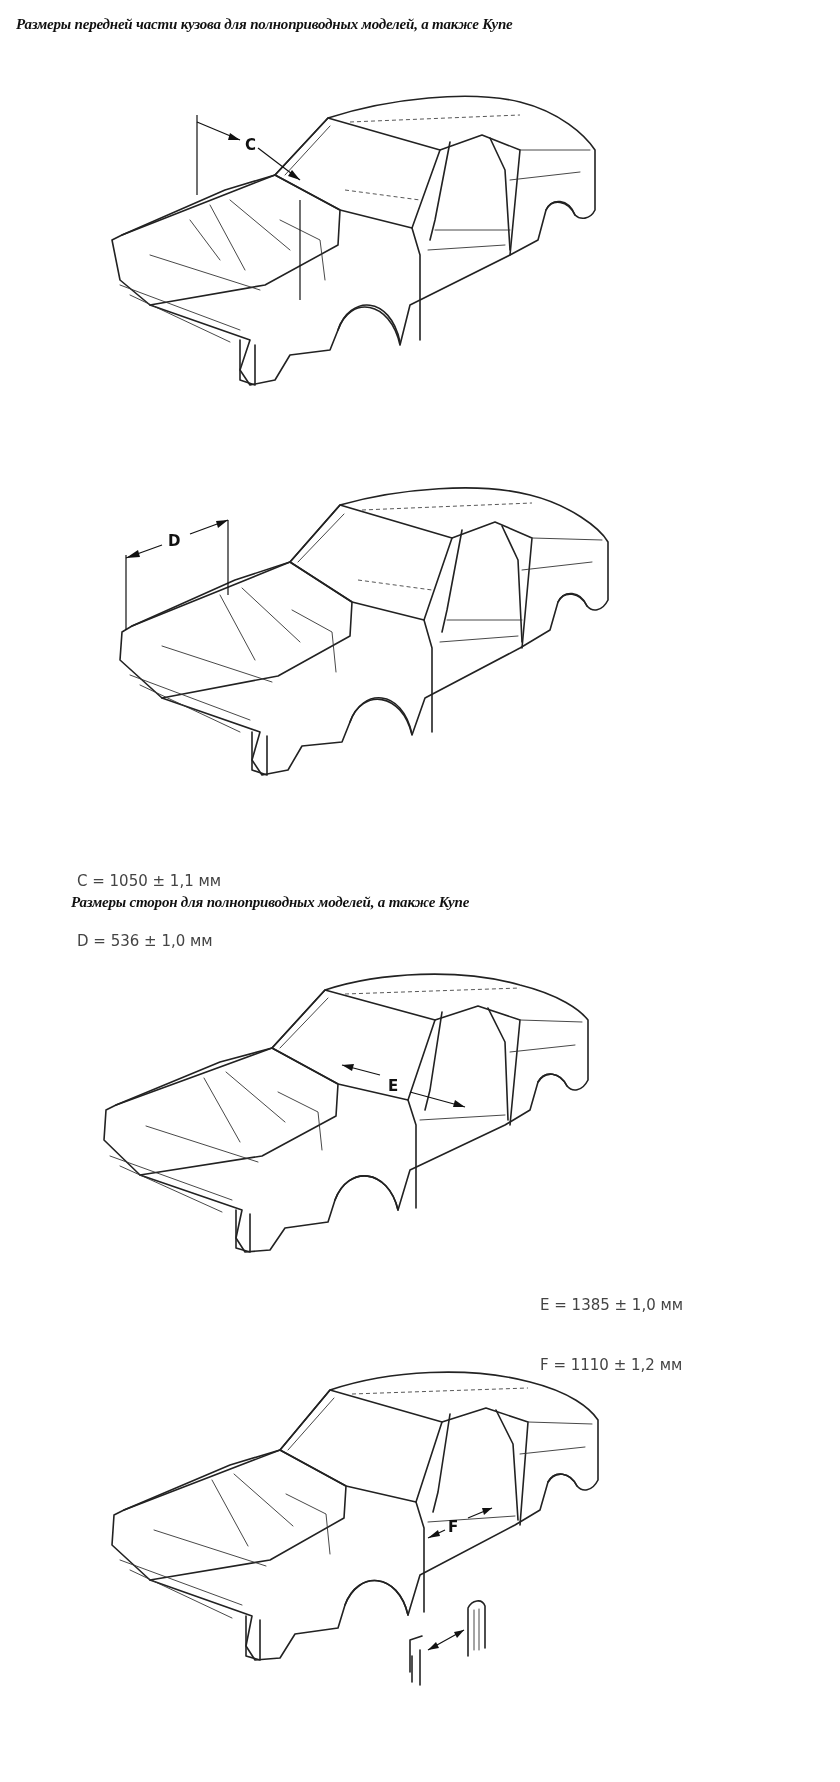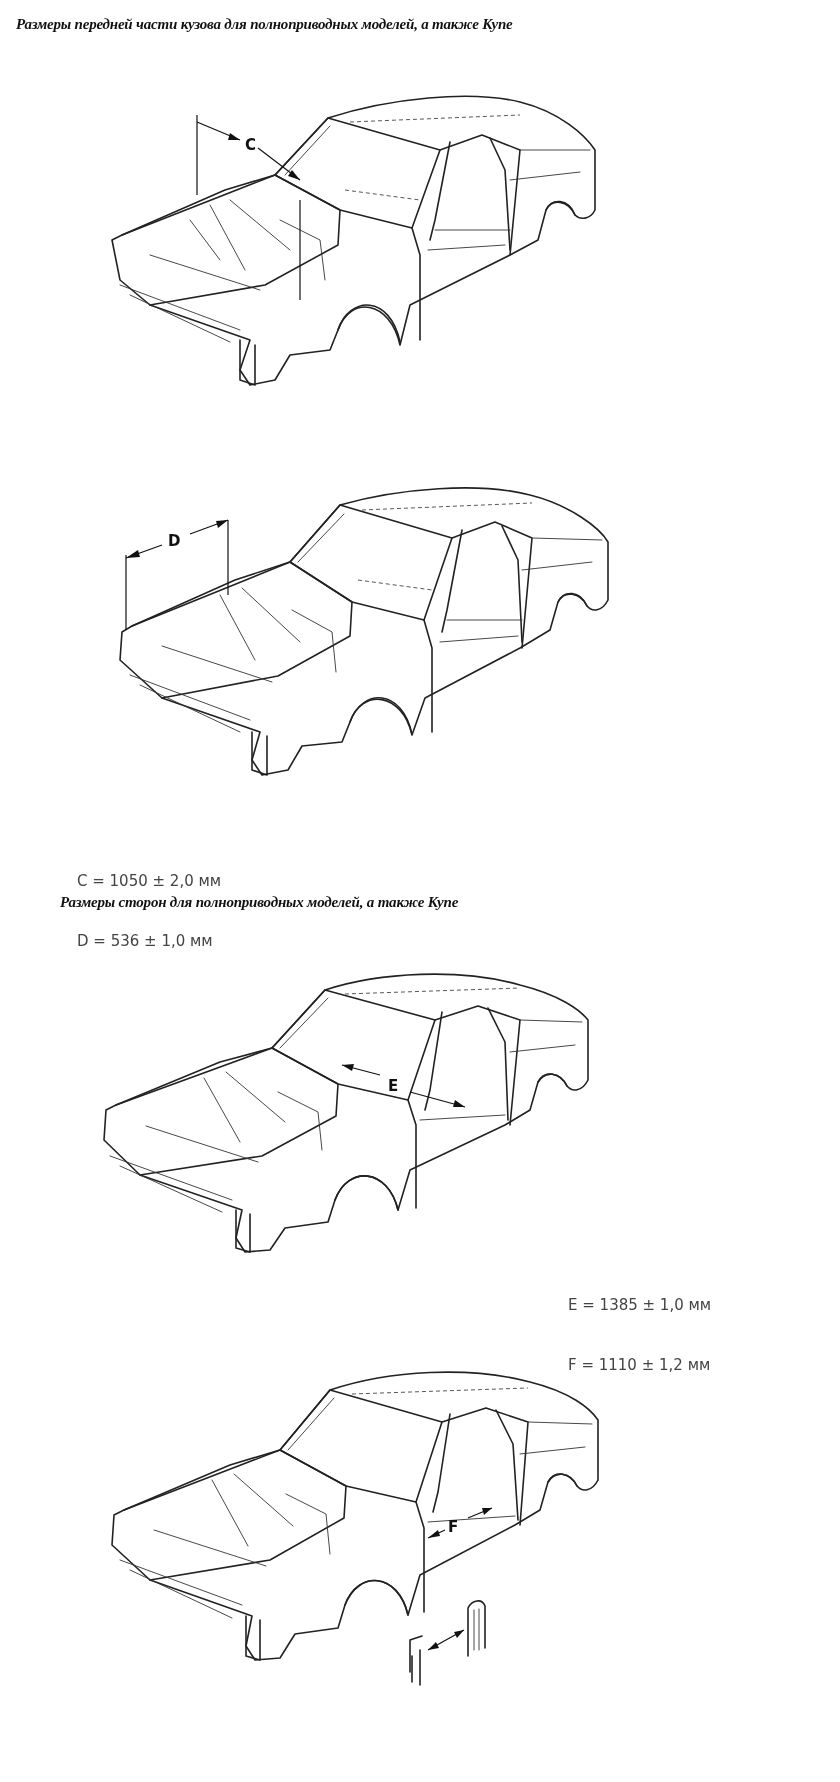--- a/index.html
+++ b/index.html
@@ -92,25 +92,25 @@
     <line class="arrow" x1="128" y1="50" x2="128" y2="125"></line>
     <line class="arrow" x1="26" y1="88" x2="62" y2="75"></line>
     <polygon points="26,88 38,80 40,87" fill="#111"></polygon>
     <line class="arrow" x1="90" y1="64" x2="128" y2="50"></line>
     <polygon points="128,50 116,51 118,58" fill="#111"></polygon>
     <text class="dim-label" x="68" y="76">D</text>
   </svg>
 </div>
 
 <div class="dims" style="left:77px; top:831px;">
-  <div>C = 1050 ± 2,0 мм</div>
+  <div>C = 1050 ± 1,1 мм</div>
   <div>D = 536 ± 1,0 мм</div>
 </div>
 
-<div class="heading" style="left:60px; top:894px;">Размеры сторон для полноприводных моделей, а также Купе</div>
+<div class="heading" style="left:71px; top:894px;">Размеры сторон для полноприводных моделей, а также Купе</div>
 
 <div class="fig" style="left:80px; top:960px; width:560px; height:300px;">
   <svg viewBox="0 0 560 300">
     <path class="ln" d="M245,30 C300,12 380,8 440,25 C480,35 500,50 508,60 L508,120 C502,132 492,132 487,126 C480,112 465,110 458,122 L450,150 L425,165 L330,210 L318,250 C308,208 268,205 255,240 L248,262 L205,268 L190,290 L165,292 L156,278 L162,250 L60,215 L24,180 L26,150 L36,145 L140,102 L192,88 L245,30 Z"></path>
     <path class="ln" d="M192,88 L245,30 L355,60 L328,140 L258,124 Z"></path>
     <path class="thin" d="M200,88 L248,38"></path>
     <path class="ln" d="M355,60 L398,46 L440,60 L430,165"></path>
     <path class="ln" d="M328,140 L336,165 L336,248"></path>
     <path class="ln" d="M362,52 L350,130 L345,150"></path>
     <path class="ln" d="M408,48 L425,82 L428,160"></path>
@@ -130,21 +130,21 @@
     <path class="ln" d="M156,250 L156,288 L170,292 L170,254"></path>
 
     <line class="arrow" x1="262" y1="105" x2="300" y2="115"></line>
     <polygon points="262,105 274,104 272,111" fill="#111"></polygon>
     <line class="arrow" x1="330" y1="132" x2="385" y2="147"></line>
     <polygon points="385,147 373,147 375,140" fill="#111"></polygon>
     <text class="dim-label" x="308" y="131">E</text>
   </svg>
 </div>
 
-<div class="dims" style="left:568px; top:1255px;">
+<div class="dims" style="left:540px; top:1255px;">
   <div>E = 1385 ± 1,0 мм</div>
   <div>F = 1110 ± 1,2 мм</div>
 </div>
 
 <div class="fig" style="left:90px; top:1360px; width:560px; height:330px;">
   <svg viewBox="0 0 560 330">
     <path class="ln" d="M240,30 C300,10 380,6 440,22 C480,32 500,48 508,60 L508,120 C502,132 492,132 487,126 C480,112 465,110 458,122 L450,150 L425,165 L330,215 L318,255 C308,212 268,210 255,245 L248,268 L205,274 L190,298 L165,300 L156,286 L162,256 L60,220 L22,185 L24,155 L34,150 L140,105 L190,90 L240,30 Z"></path>
     <path class="ln" d="M190,90 L240,30 L352,62 L326,142 L256,126 Z"></path>
     <path class="thin" d="M198,90 L244,38"></path>
     <path class="ln" d="M352,62 L396,48 L438,62 L430,165"></path>

